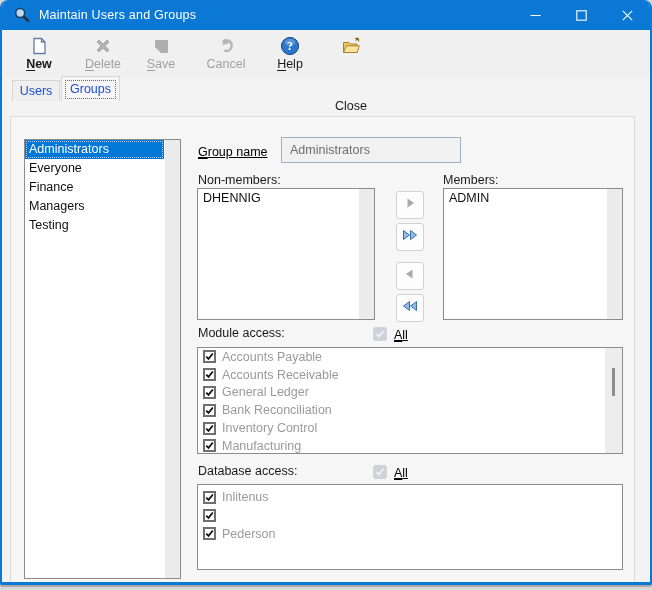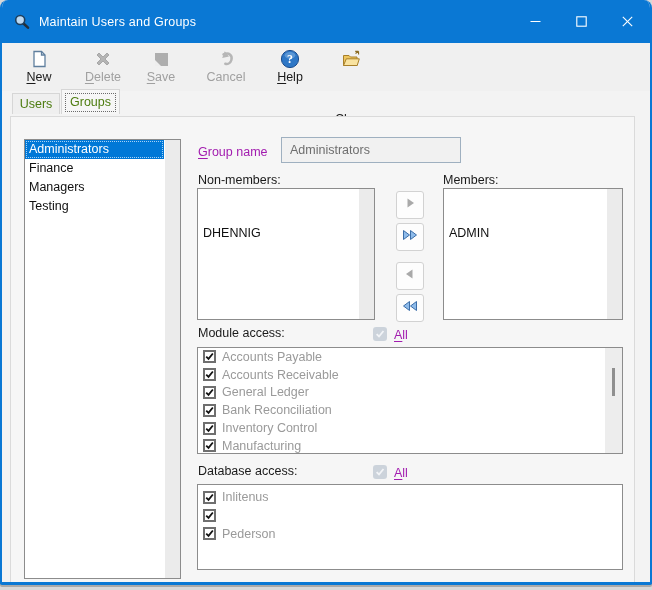--- a/index.html
+++ b/index.html
@@ -5,68 +5,68 @@
   * { margin:0; padding:0; box-sizing:border-box; }
   html,body { width:652px; height:590px; }
   body { background:#d8d8d8; font-family:"Liberation Sans", sans-serif; position:relative; overflow:hidden; }
 
   .window { position:absolute; left:0; top:0; width:652px; height:585px;
     background:#f3f3f3; border-left:2px solid #0a78d4; border-right:2px solid #0a78d4;
     border-bottom:3px solid #0a78d4; border-radius:8px 8px 2px 2px;
     box-shadow:0 2px 0 #a9a9a9; overflow:hidden; }
 
   
-  .titlebar { height:43px; background:#0a78d4; display:flex; align-items:center; }
+  .titlebar { height:30px; background:#0a78d4; display:flex; align-items:center; }
   .titleicon { width:16px; height:16px; margin-left:12px; display:inline-flex; }
   .titletext { color:#ffffff; font-size:12.5px; margin-left:9px; letter-spacing:0.2px; }
   .caps { margin-left:auto; display:flex; height:100%; }
   .cap { width:46px; height:100%; display:flex; align-items:center; justify-content:center; }
 
   
   .toolbar { position:relative; height:48px; background:#f0f0f0; }
   .tbtn { position:absolute; top:3px; height:44px; display:flex; flex-direction:column;
     align-items:center; justify-content:flex-start; cursor:default; }
   .ticon { width:20px; height:20px; margin-top:3px; display:inline-flex; }
   .tlabel { font-size:12.5px; color:#1a1a1a; margin-top:1px; white-space:nowrap; }
   .tbtn.disabled .tlabel { color:#a0a0a0; }
   .ukey { text-decoration:underline; text-underline-offset:2px; }
 
   
   .tabs { position:relative; height:23px; z-index:2; }
   .tab { position:absolute; bottom:0; background:#efefef; border:1px solid #d6d6d6;
     border-bottom:none; display:flex; align-items:center; justify-content:center;
-    font-size:12.5px; color:#4d7c0f; }
+    font-size:12.5px; color:#1d4ed8; }
   .tab-users { left:10px; width:48px; height:21px; }
   .tab-groups { left:59px; width:59px; height:25px; background:#f6f6f6; z-index:3; }
   .tab-groups .focusring { position:absolute; inset:3px 3px 2px 3px; border:1px dotted #6b6b6b; }
   .tab-inner { position:relative; z-index:1; }
 
   
   .panel { position:absolute; left:8px; top:116px; width:625px; height:474px;
     background:#f6f6f6; border:1px solid #dadada; z-index:1; }
 
   .listbox { position:absolute; background:#ffffff; border:1px solid #8c8c8c; overflow:hidden; }
   .vstrip { position:absolute; top:0; right:0; bottom:0; width:15px; background:#ebebeb; }
 
   .groups-listbox { left:13px; top:22px; width:157px; height:440px; }
   .g-item { height:19px; line-height:19px; padding-left:4px; font-size:12.5px; color:#101010;
     margin-right:16px; white-space:nowrap; }
   .g-item.selected { background:#0078d7; color:#ffffff; outline:1px dotted #a8d2f5; outline-offset:-2px; }
 
   .flabel { position:absolute; font-size:12.5px; color:#1a1a1a; white-space:nowrap; }
-  .flabel.dim { color:#a21caf; }
+  .flabel.dim { color:#000000;text-decoration:underline; }
 
   .textbox { position:absolute; left:270px; top:20px; width:180px; height:26px;
     background:#f1f1f1; border:1px solid #9fb0c0; font-size:12.5px; color:#6e6e6e;
     line-height:24px; padding-left:8px; }
 
   .nm-list { left:186px; top:71px; width:178px; height:132px; }
   .m-list  { left:432px; top:71px; width:180px; height:132px; }
   .u-item { height:19px; line-height:19px; padding-left:5px; font-size:12.5px; color:#101010;
-    margin-right:16px;margin-top:35px; }
+    margin-right:16px; }
 
   .xferbtn { position:absolute; left:385px; width:28px; height:28px; background:#fdfdfd;
     border:1px solid #d2d2d2; border-radius:3px; display:flex; align-items:center;
     justify-content:center; }
   .xfer1 { top:74px; } .xfer2 { top:106px; } .xfer3 { top:145px; } .xfer4 { top:177px; }
 
   
   .chk-list { left:186px; top:230px; width:426px; height:107px; border:1px solid #8c8c8c; }
   .db-list  { left:186px; top:367px; width:426px; height:86px; border:1px solid #8c8c8c; }
   .crow { display:flex; align-items:center; gap:6px; padding-left:5px; }
@@ -112,21 +112,21 @@
       <div class="cap">
         <svg width="11" height="11" viewBox="0 0 11 11">
             <line x1="0.8" y1="0.8" x2="10.2" y2="10.2" stroke="#ffffff" stroke-width="1.1"></line>
             <line x1="10.2" y1="0.8" x2="0.8" y2="10.2" stroke="#ffffff" stroke-width="1.1"></line>
           </svg>
       </div>
     </div>
   </div>
 
   <div class="toolbar">
-    <div class="tbtn" style="left:14px;width:46px;">
+    <div class="tbtn" style="left:14px;width:46px;font-weight:bold;">
       <span class="ticon">
         <svg viewBox="0 0 20 20">
             <path d="M5 2.5 H12.5 L16 6 V17.5 H5 Z" fill="#ffffff" stroke="#5f7f9e" stroke-width="1.3"></path>
             <path d="M12.5 2.5 L12.5 6 H16" fill="none" stroke="#5f7f9e" stroke-width="1.3"></path>
           </svg>
       </span>
       <span class="tlabel"><span class="ukey">N</span><span>ew</span></span>
     </div>
     <div class="tbtn disabled" style="left:75px;width:52px;">
       <span class="ticon">
@@ -183,20 +183,21 @@
     <div class="tab tab-groups">
       <span class="focusring"></span>
       <span class="tab-inner">Groups</span>
     </div>
   </div>
 
   <div class="panel">
 
     <div class="listbox groups-listbox">
       <div class="g-item selected">Administrators</div>
+      <div class="g-item">Everyone</div>
       <div class="g-item">Finance</div>
       <div class="g-item">Managers</div>
       <div class="g-item">Testing</div>
       <div class="vstrip"></div>
     </div>
 
     <span class="flabel dim" style="left:187px;top:28px;"><span class="ukey">G</span><span>roup name</span></span>
     <div class="textbox">Administrators</div>
 
     <span class="flabel" style="left:187px;top:56px;">Non-members:</span>

